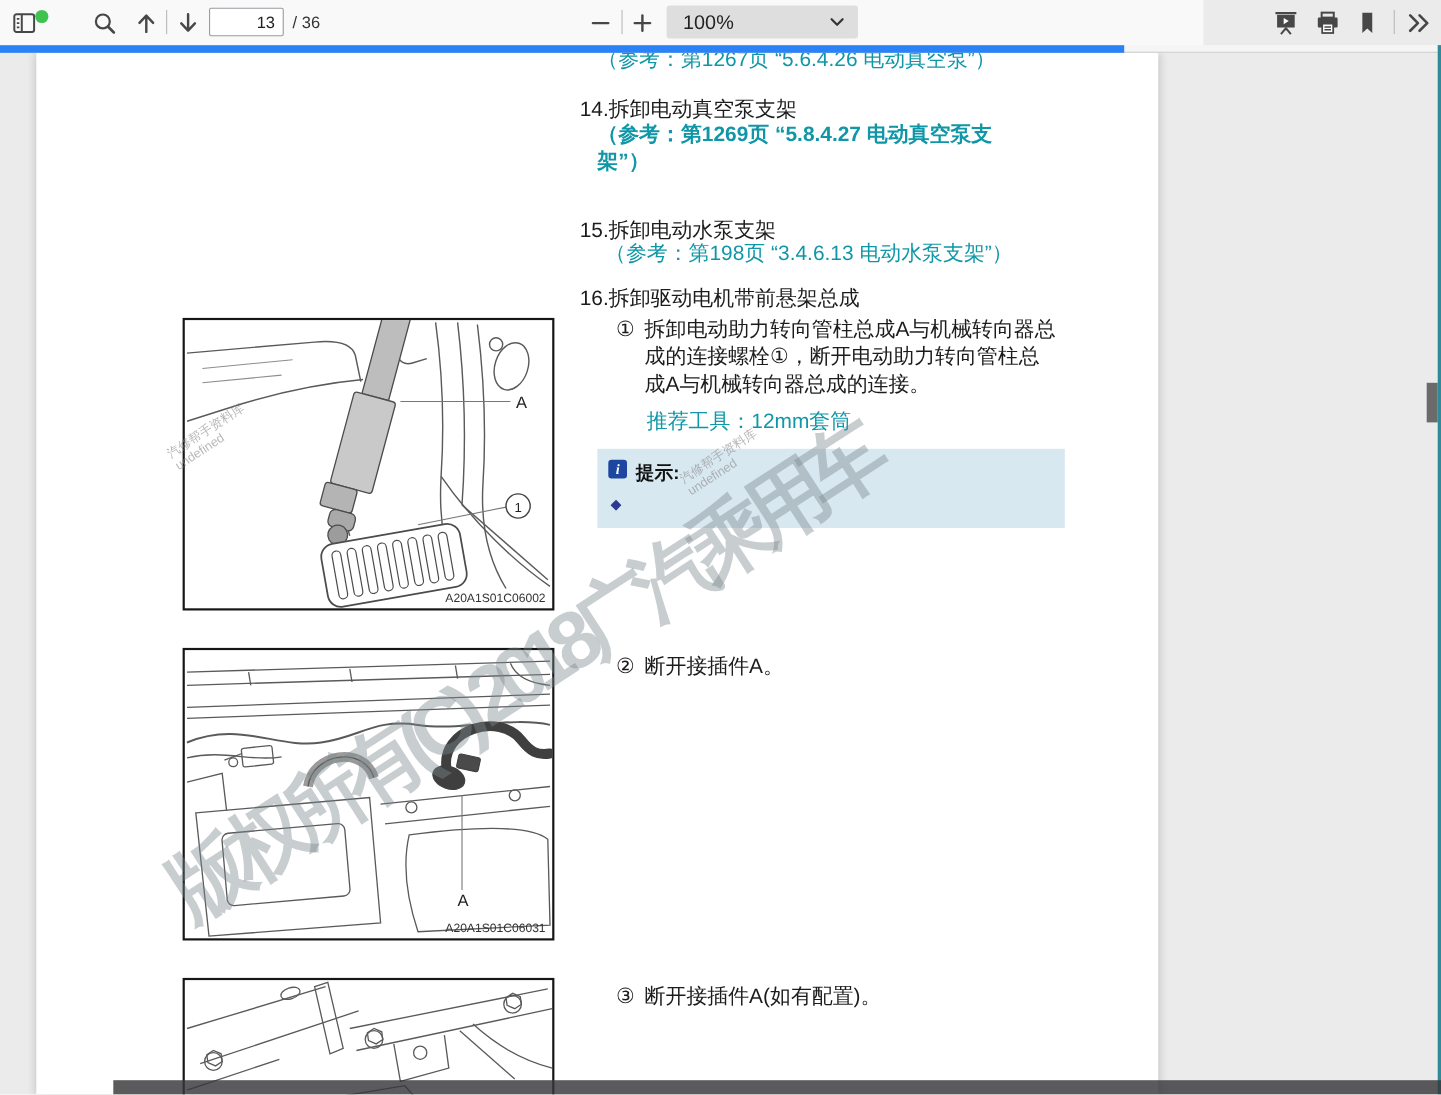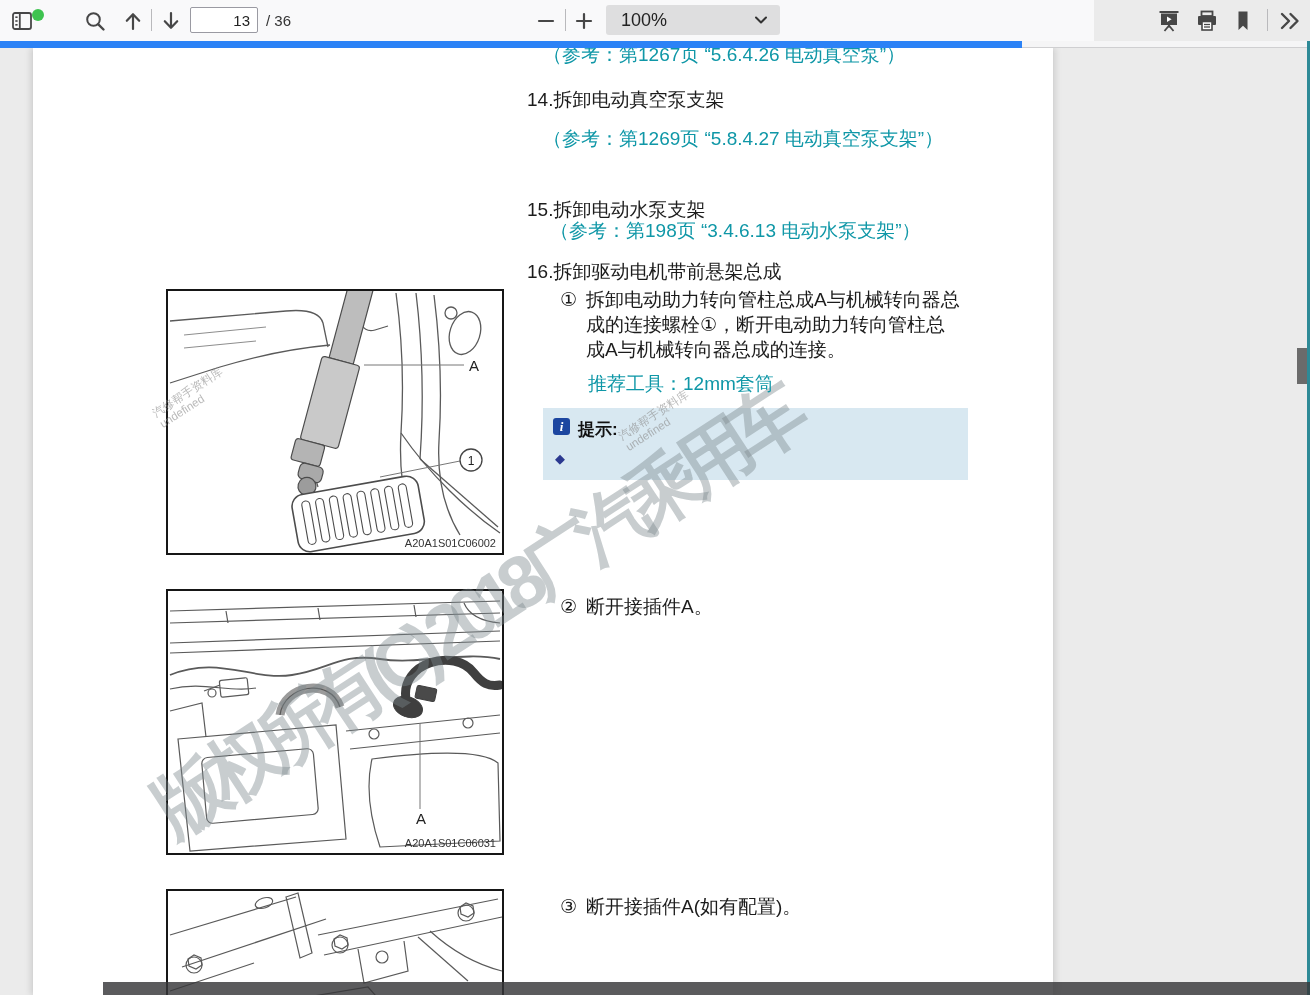--- a/index.html
+++ b/index.html
@@ -298,21 +298,21 @@
         <div>undefined</div>
       </div>
       <div class="wm-sm" style="left:584px;top:360px;">
         <div>汽修帮手资料库</div>
         <div>undefined</div>
       </div>
 
       <div class="blk teal" style="left:510px;top:-6px;">（参考：第1267页 “5.6.4.26 电动真空泵”）</div>
 
       <div class="blk" style="left:494px;top:39px;">14.拆卸电动真空泵支架</div>
-      <div class="blk teal refwrap" style="left:510px;top:78px;">（参考：第1269页 “5.8.4.27 电动真空泵支架”）</div>
+      <div class="blk teal refwrap" style="left:510px;top:62px;font-weight:bold;">（参考：第1269页 “5.8.4.27 电动真空泵支架”）</div>
 
       <div class="blk" style="left:494px;top:149px;">15.拆卸电动水泵支架</div>
       <div class="blk teal" style="left:517px;top:170px;">（参考：第198页 “3.4.6.13 电动水泵支架”）</div>
 
       <div class="blk" style="left:494px;top:211px;">16.拆卸驱动电机带前悬架总成</div>
 
       <div class="blk hang" style="left:527px;top:239px;">
         <span class="m">①</span>
         <span class="t">拆卸电动助力转向管柱总成A与机械转向器总成的连接螺栓①，断开电动助力转向管柱总成A与机械转向器总成的连接。</span>
       </div>

